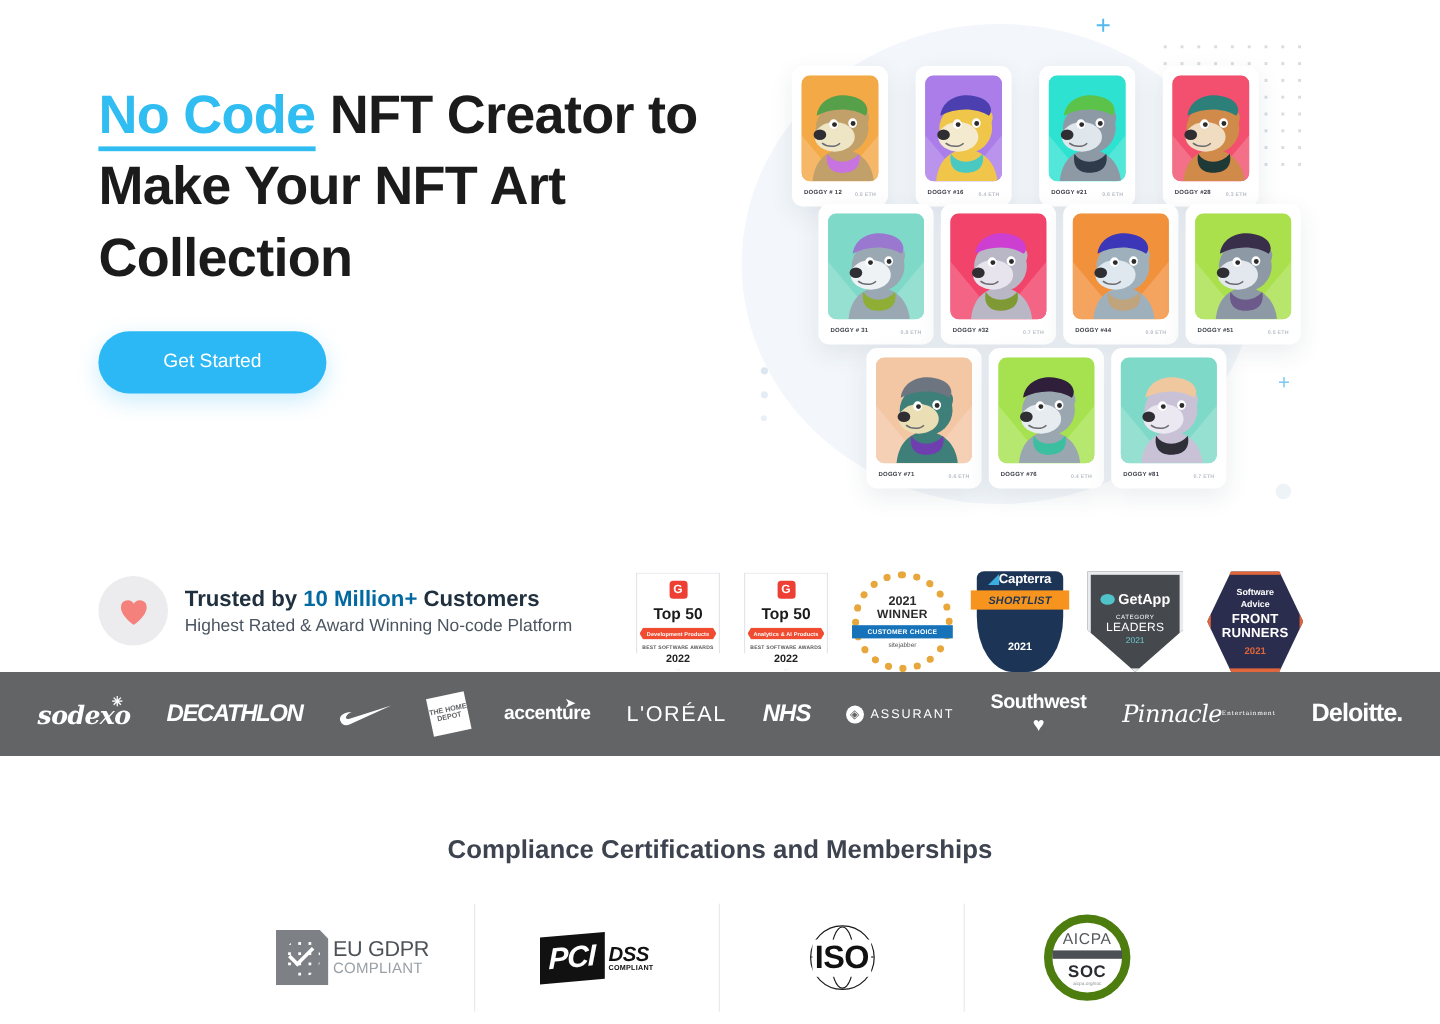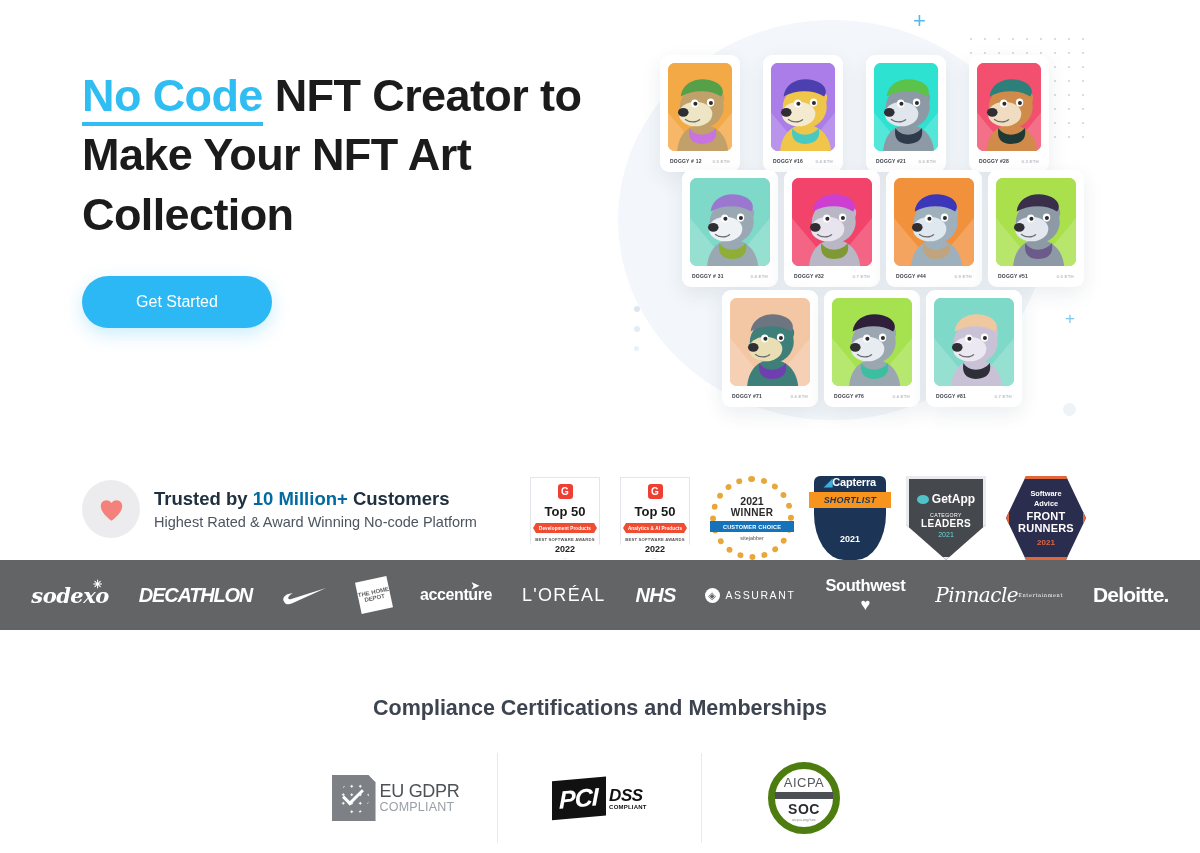--- a/index.html
+++ b/index.html
@@ -86,21 +86,21 @@
     text-align: center; padding: 3px 0; letter-spacing: .2px; }
   .shield .yr { position: absolute; top: 58px; font-size: 9px; font-weight: 700; }
 
   .diamond { width: 80px; height: 84px; background: #45484d; color: #fff;
     border: 3px solid #e9ebee;
     clip-path: polygon(0 0, 100% 0, 100% 58%, 50% 100%, 0 58%);
     display: flex; flex-direction: column; align-items: center; padding-top: 13px; }
   .diamond .ga { font-size: 12px; font-weight: 700; display: flex; align-items: center; gap: 3px; }
   .diamond .gdot { width: 12px; height: 9px; border-radius: 50%; background: #4fc3c9; display: inline-block; }
   .diamond .cl1 { font-size: 5.2px; margin-top: 6px; letter-spacing: .4px; }
-  .diamond .cl2 { font-size: 10px; font-weight: 700; letter-spacing: .3px; }
+  .diamond .cl2 { font-size: 10px; font-weight: 400; letter-spacing: .3px; }
   .diamond .cl3 { font-size: 7px; color: #6fd3d8; margin-top: 2px; }
 
   .hexa { width: 80px; height: 84px; background: #2b2d4e; color: #fff;
     border: 3px solid #e2663b;
     clip-path: polygon(25% 0, 75% 0, 100% 50%, 75% 100%, 25% 100%, 0 50%);
     display: flex; flex-direction: column; align-items: center; justify-content: center; gap: 1px; }
   .hexa .sa1 { font-size: 7.4px; font-weight: 700; }
   .hexa .sa2 { font-size: 7.4px; font-weight: 700; margin-bottom: 2px; }
   .hexa .fr { font-size: 11px; font-weight: 700; line-height: 1.02; letter-spacing: .2px; }
   .hexa .hyr { font-size: 8px; font-weight: 700; color: #e2663b; margin-top: 3px; }
@@ -629,20 +629,26 @@
       <div class="comp-cell">
         <div class="pci">
           <span class="blk">PCI</span>
           <span class="dss">
             <span class="d1" style="display:block;">DSS</span>
             <span class="d2" style="display:block;">COMPLIANT</span>
           </span>
         </div>
       </div>
 
+      <div class="comp-cell">
+        <div class="iso">
+          <span class="globe"></span>
+          <span class="word">ISO</span>
+        </div>
+      </div>
 
       <div class="comp-cell">
         <div class="soc">
           <span class="aicpa">AICPA</span>
           <span class="bar"></span>
           <span class="socw">SOC</span>
           <span class="tiny">aicpa.org/soc</span>
         </div>
       </div>
     </div>

